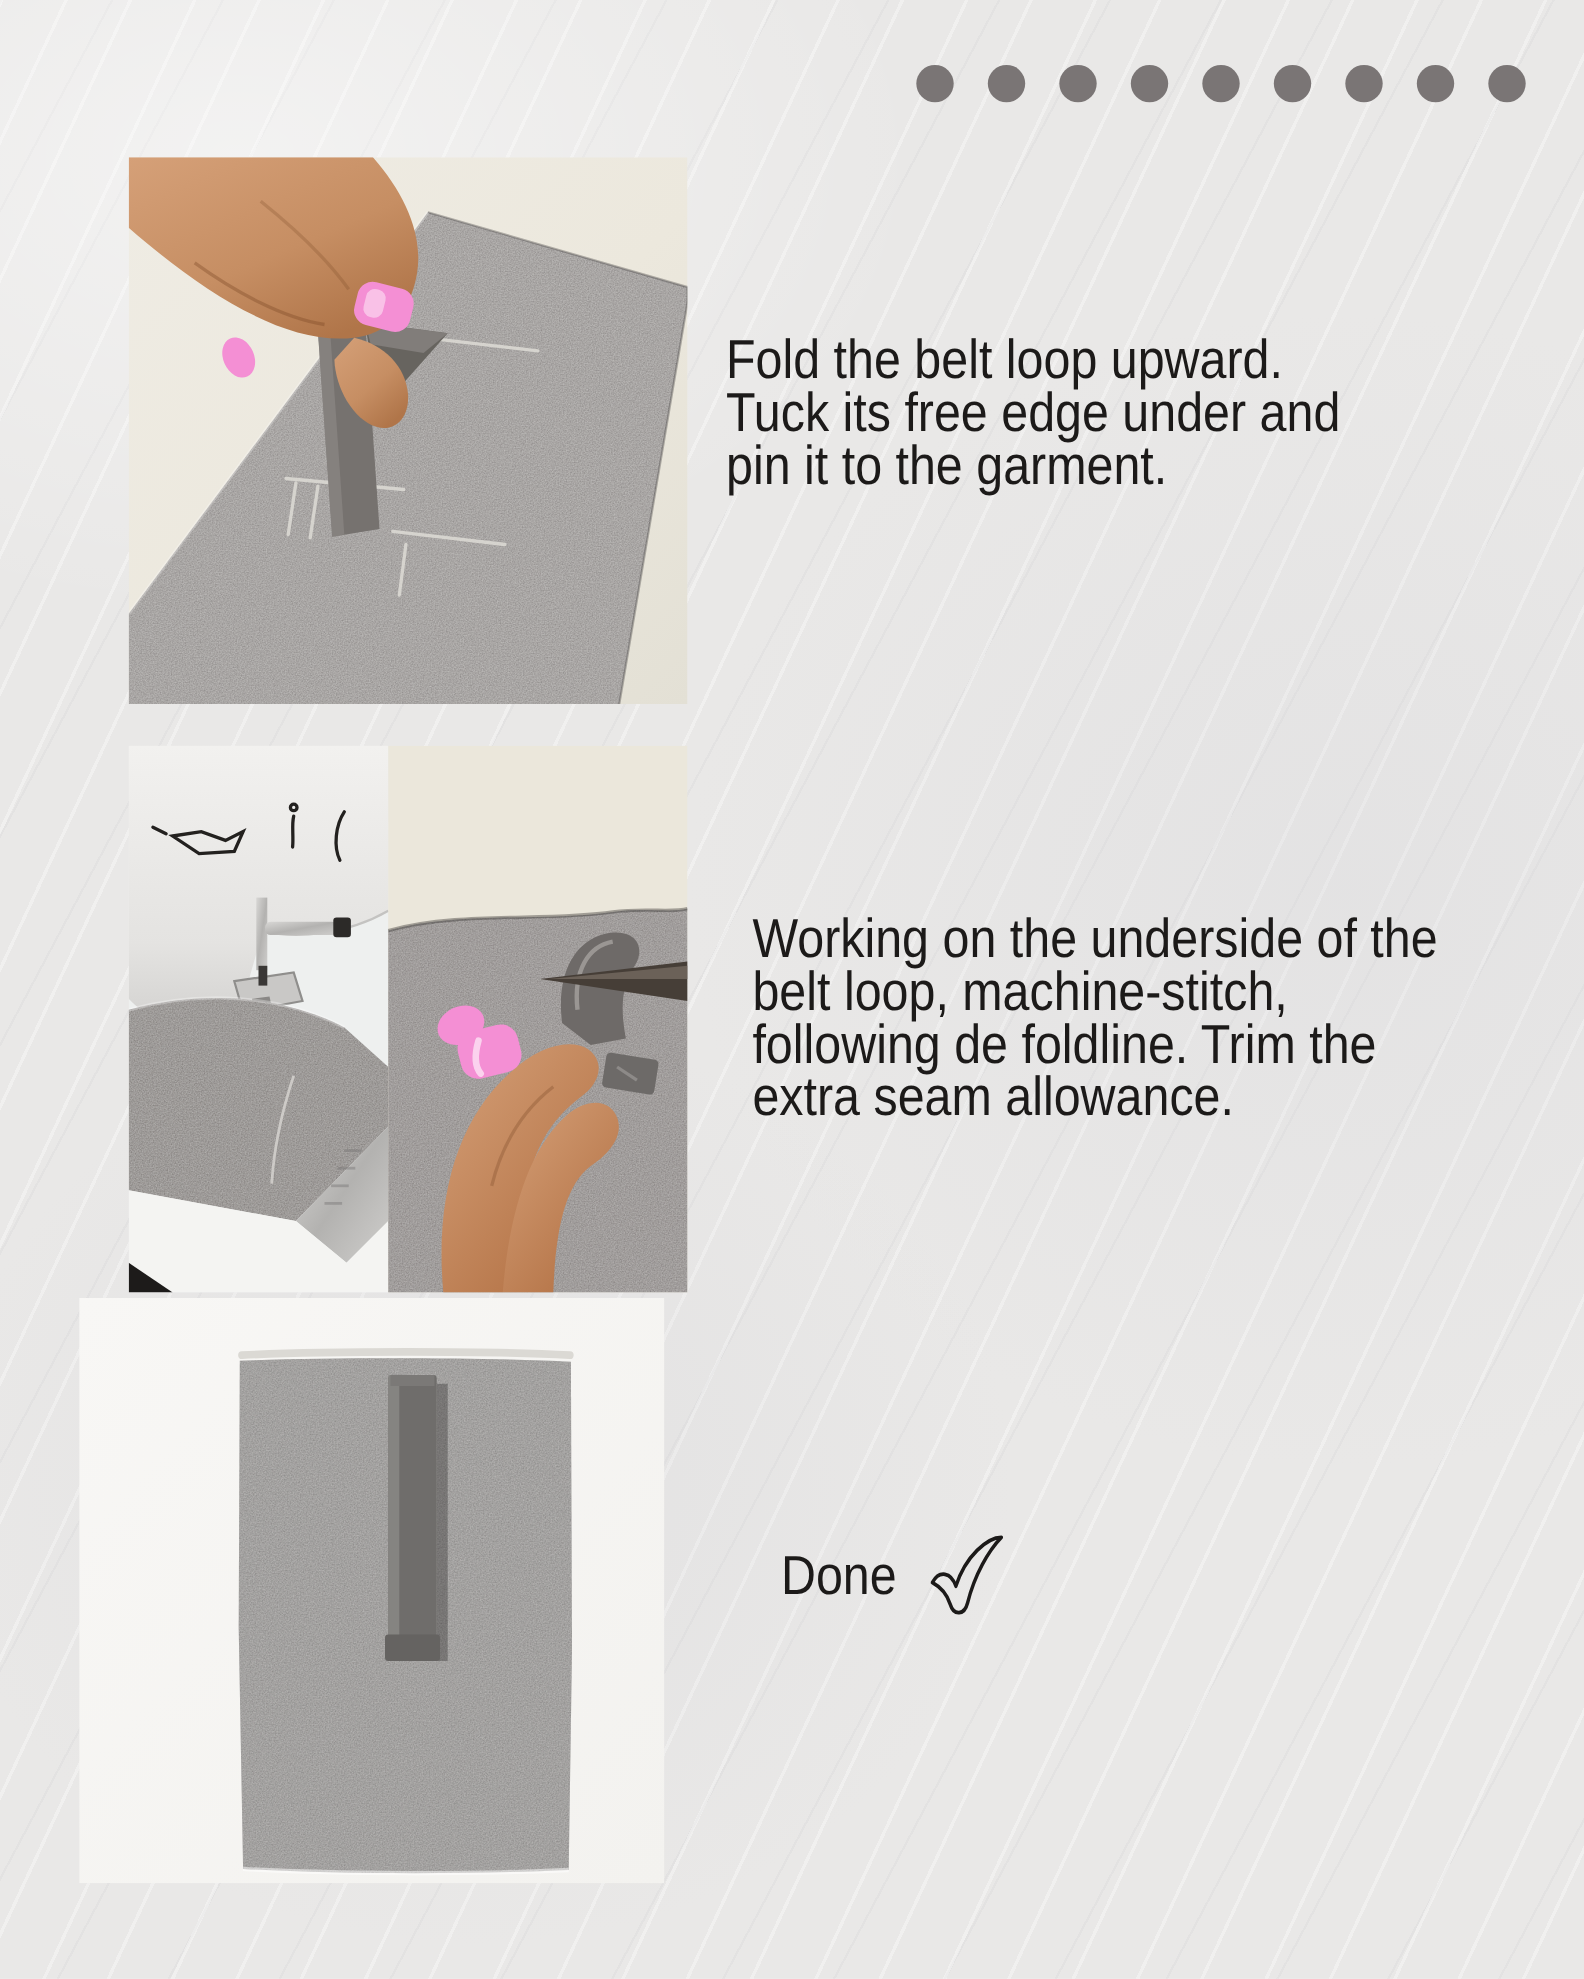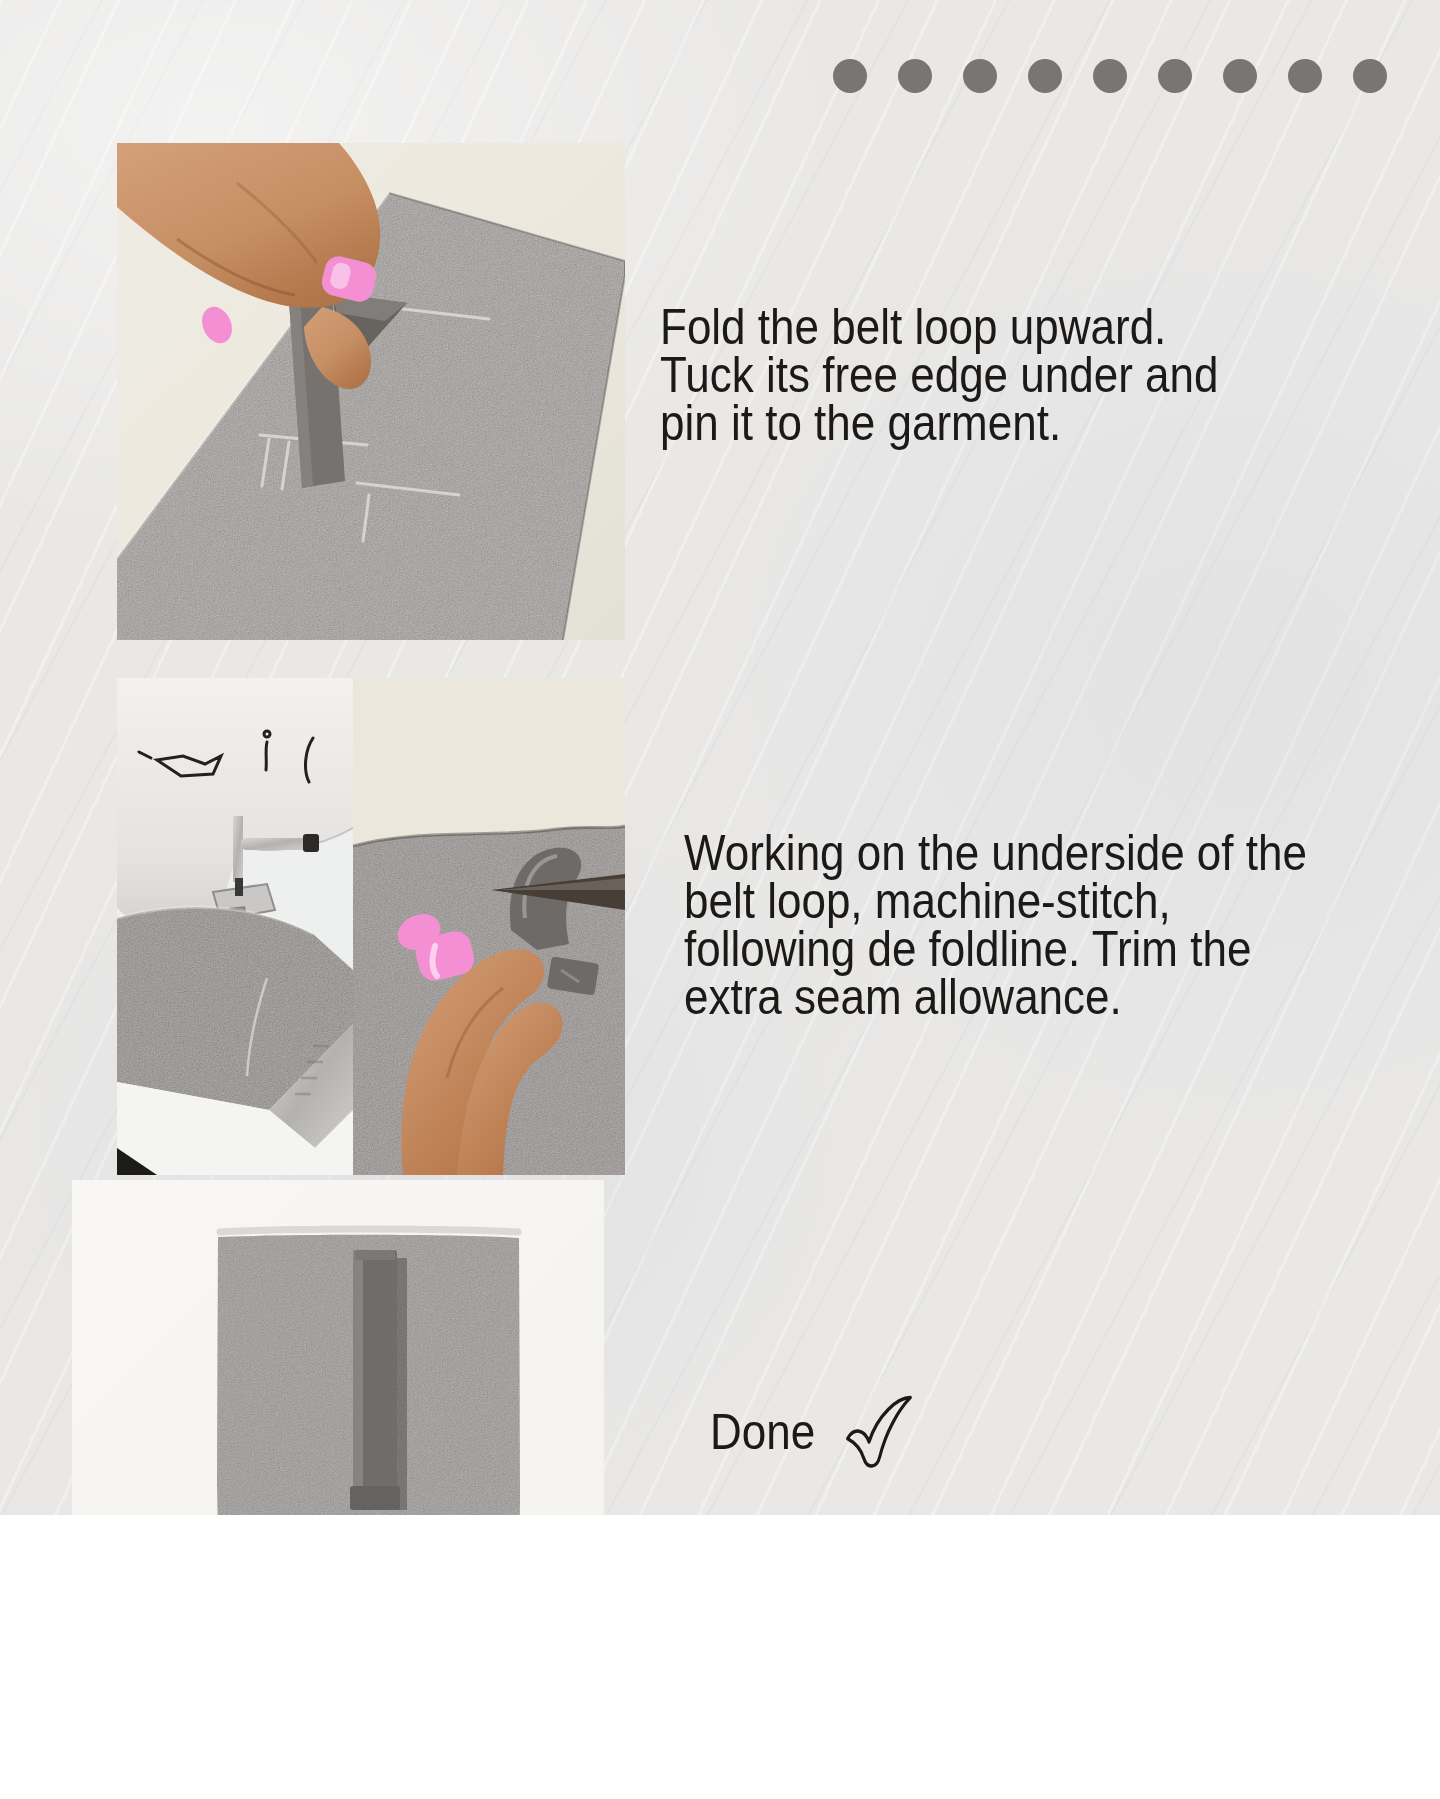--- a/index.html
+++ b/index.html
@@ -1,18 +1,18 @@
 <!DOCTYPE html>
 <html style="--dot-color: #7a7575; --text-color: #1c1a19;"><head>
 <meta charset="utf-8">
 <style>
   html,body{margin:0;padding:0;}
   body{font-family:"Liberation Sans","DejaVu Sans",sans-serif;}
   .canvas{
-    position:relative;width:1440px;height:1515px;overflow:hidden;
+    position:relative;width:1440px;height:1799px;overflow:hidden;
     background:
       radial-gradient(900px 600px at 15% 8%, rgba(255,255,255,.45), rgba(255,255,255,0) 70%),
       radial-gradient(800px 700px at 85% 45%, rgba(214,214,218,.30), rgba(255,255,255,0) 75%),
       radial-gradient(700px 600px at 30% 75%, rgba(210,210,214,.28), rgba(255,255,255,0) 70%),
       repeating-linear-gradient(115deg, rgba(255,255,255,.34) 0 3px, rgba(255,255,255,0) 3px 53px),
       repeating-linear-gradient(118deg, rgba(196,196,200,.16) 0 2px, rgba(255,255,255,0) 2px 89px),
       #e9e8e7;
   }
   .dots-row{position:absolute;left:833px;top:59px;display:flex;gap:31px;}
   .dot{width:34px;height:34px;border-radius:50%;background:var(--dot-color,#7a7575);}

